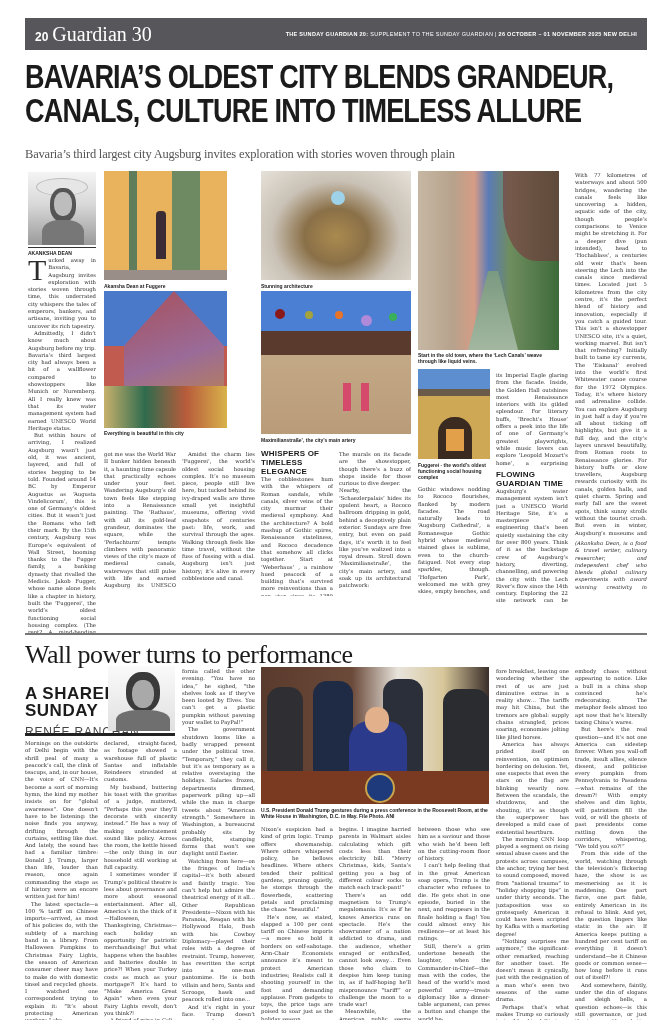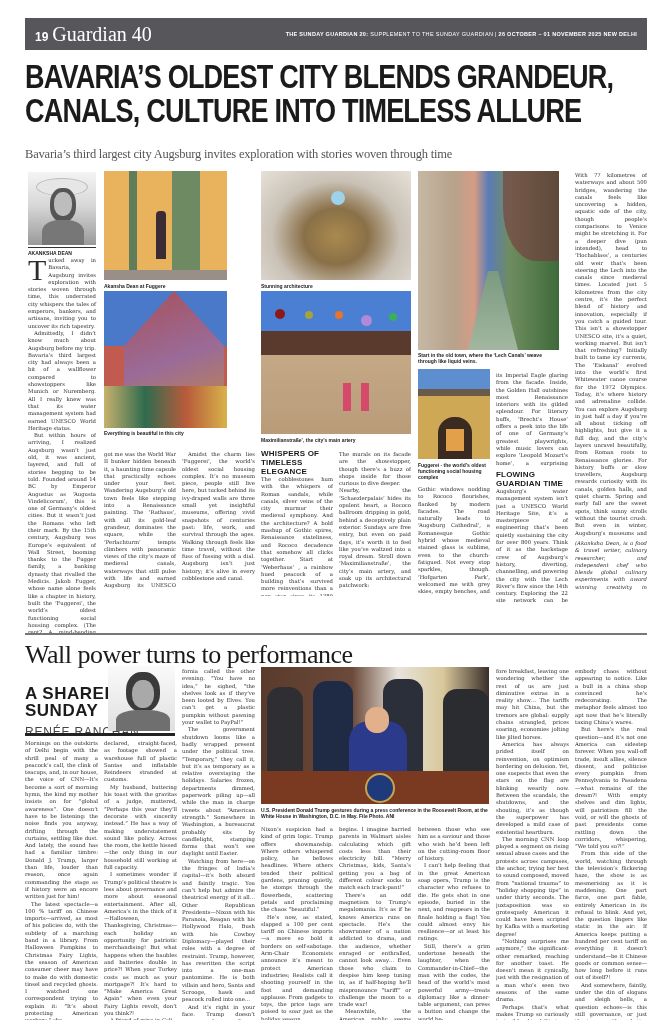--- a/index.html
+++ b/index.html
@@ -25,35 +25,35 @@
 .h2{font-family:"Liberation Serif",serif;font-size:26px;color:#1b1b1b;letter-spacing:-.5px}
 .colname{font-family:"Liberation Sans",sans-serif;font-weight:bold;font-size:17px;line-height:17px;letter-spacing:.5px;color:#1b1b1b}
 .author2{font-family:"Liberation Sans",sans-serif;font-size:12px;letter-spacing:.8px;color:#444}
 .italic{font-style:italic}
 </style>
 </head>
 <body>
 
 <div class="abs masthead">
   <div class="mh-left">
-    <span class="mh-page">19</span>
-    <span class="mh-title">Guardian 40</span>
+    <span class="mh-page">20</span>
+    <span class="mh-title">Guardian 30</span>
   </div>
   <div class="mh-right">
     <b>THE SUNDAY GUARDIAN 20:</b>
     <span>SUPPLEMENT TO THE SUNDAY GUARDIAN |</span>
     <b>26 OCTOBER – 01 NOVEMBER 2025 NEW DELHI</b>
   </div>
 </div>
 
 <div class="abs headline">
   <div>BAVARIA’S OLDEST CITY BLENDS GRANDEUR,</div>
   <div>CANALS, CULTURE INTO TIMELESS ALLURE</div>
 </div>
-<div class="abs standfirst">Bavaria’s third largest city Augsburg invites exploration with stories woven through time</div>
+<div class="abs standfirst">Bavaria’s third largest city Augsburg invites exploration with stories woven through plain</div>
 
 <div class="abs" style="left:28px;top:172px;width:68px;height:73px;background:linear-gradient(180deg,#f4f4f4 0%,#d8d8d8 45%,#9a9a9a 100%);overflow:hidden">
   <div style="position:absolute;left:8px;top:6px;width:52px;height:18px;border-radius:50%;background:#e6e6e6;border:1px solid #bbb"></div>
   <div style="position:absolute;left:22px;top:16px;width:26px;height:34px;border-radius:45%;background:#555"></div>
   <div style="position:absolute;left:26px;top:20px;width:18px;height:24px;border-radius:45%;background:#bdbdbd"></div>
   <div style="position:absolute;left:14px;top:48px;width:42px;height:30px;border-radius:40% 40% 0 0;background:#777"></div>
 </div>
 <div class="abs byline-tag" style="left:28px;top:247px;width:68px">AKANKSHA DEAN</div>
 
 <div class="abs photo" style="left:104px;top:171px;width:123px;height:109px;background:linear-gradient(90deg,#e9b25c 0%,#e9b25c 20%,#5f7d5a 20%,#5f7d5a 27%,#e9b25c 27%,#e9b25c 55%,#6d8a62 55%,#6d8a62 78%,#e9b25c 78%);">

